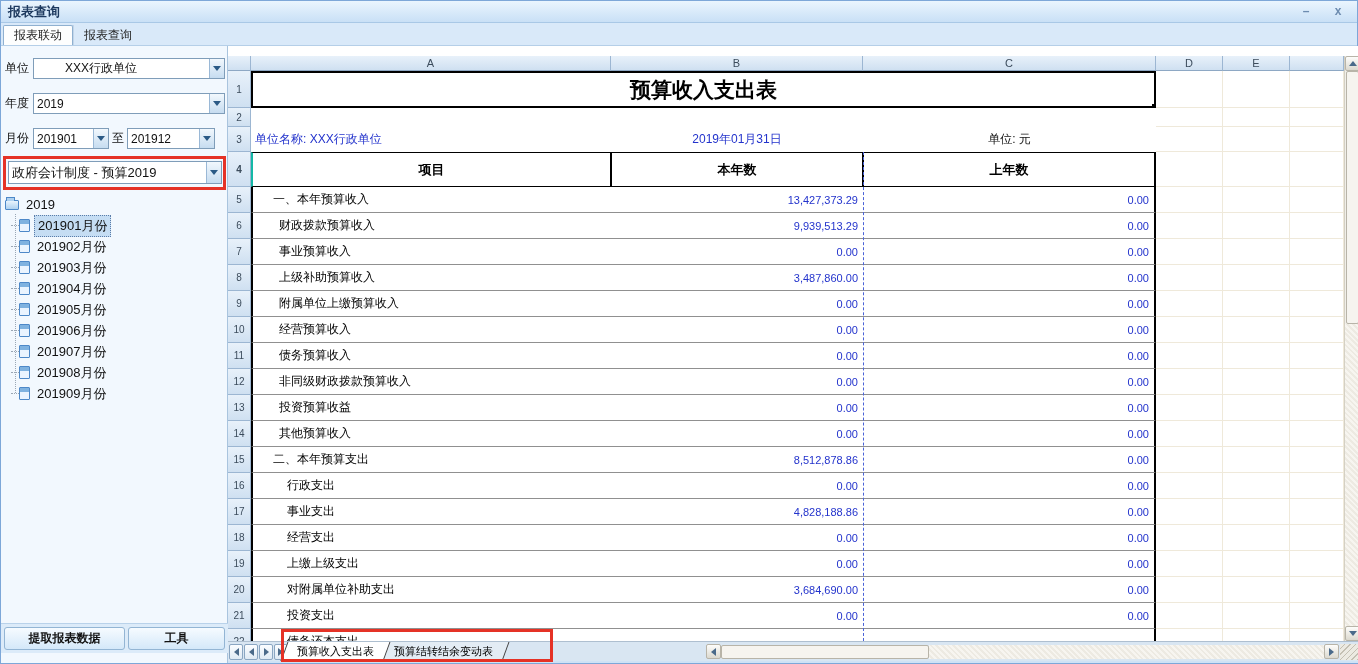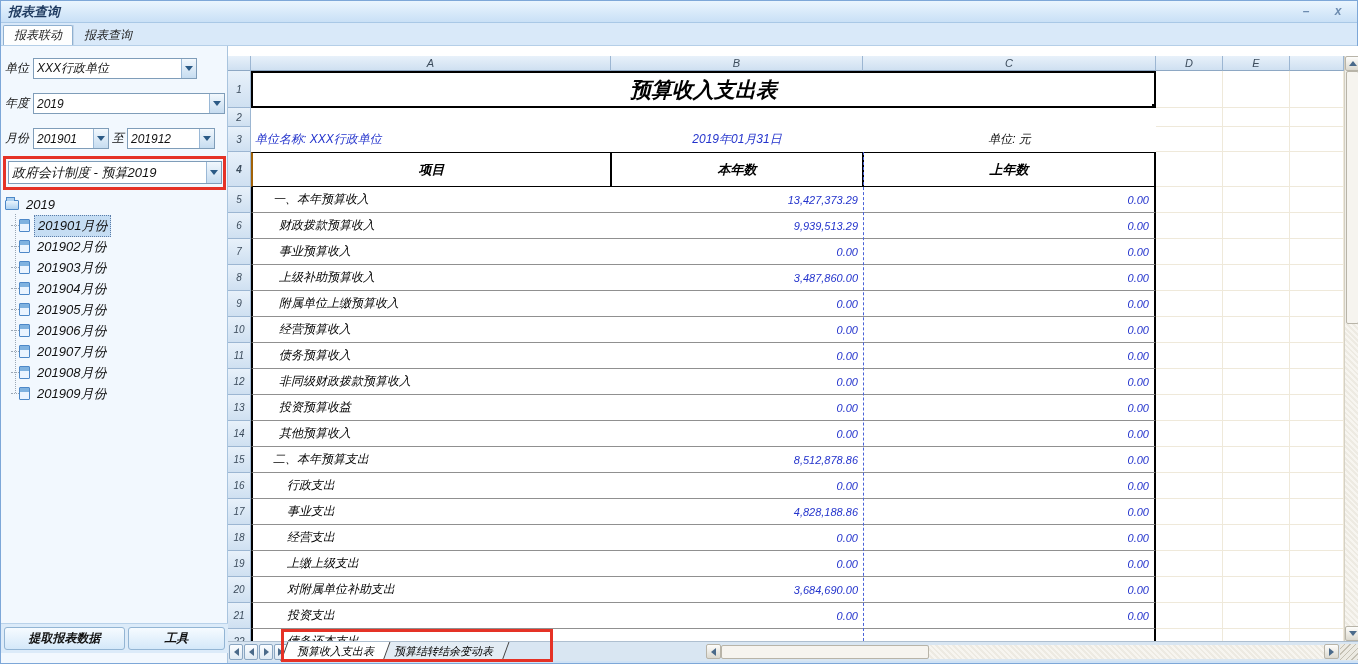--- a/index.html
+++ b/index.html
@@ -1,17 +1,17 @@
 <!DOCTYPE html>
 <html><head>
 <meta charset="utf-8">
 <style>
   * { margin:0; padding:0; box-sizing:border-box; }
   html,body { width:1358px; height:664px; overflow:hidden; font-family:"Liberation Sans","DejaVu Sans",sans-serif; }
-  .window { position:relative; width:1358px; height:664px; background:#fca5a5; border:1px solid #7da7d8;font-style:italic; }
+  .window { position:relative; width:1358px; height:664px; background:#fca5a5; border:1px solid #7da7d8; }
 
   
   .titlebar { position:absolute; left:0; top:0; width:100%; height:22px;
     background:linear-gradient(#eaf5fe,#c9e0f6); border-bottom:1px solid #a9c8e6;
     display:flex; align-items:center; }
   .titlebar .ttl { font-size:13px; font-weight:bold; color:#1e3a5f; padding-left:7px; }
   .wctl { position:absolute; right:10px; top:2px; display:flex; gap:14px; }
   .wbtn { width:18px; height:16px; text-align:center; font-size:12px; color:#6d8cb0; cursor:default; line-height:16px; font-weight:bold; }
 
   
@@ -80,21 +80,21 @@
     display:flex; align-items:center; justify-content:center; position:relative; background:#fff; }
   .handle { position:absolute; right:-3px; bottom:-3px; width:5px; height:5px; background:#000; z-index:3; }
   .r2 { height:19px; }
   .r2 .blank { width:905px; border-left:1px solid #fff; }
   .r3 { height:25px; font-size:12px; }
   .r3 .m1 { width:360px; color:#2333cc; display:flex; align-items:center; padding-left:4px; }
   .r3 .m2 { width:252px; color:#2333cc; display:flex; align-items:center; justify-content:center; }
   .r3 .m3 { width:293px; color:#111; display:flex; align-items:center; justify-content:center; }
   .r4 { height:35px; font-size:13px; font-weight:bold; }
   .r4 .h { border:1px solid #000; display:flex; align-items:center; justify-content:center; background:#fff; color:#000; }
-  .r4 .h.c-a { border-left:2px solid #a16207; }
+  .r4 .h.c-a { border-left:2px solid #14b8a6; }
   .r4 .h.c-c { border-right:2px solid #000; }
   .drow { height:26px; font-size:12px; }
   .drow .lab { border-left:2px solid #000; border-bottom:1px solid #909090; display:flex; align-items:center; color:#000; }
   .drow .val { border-bottom:1px solid #909090; display:flex; align-items:center; justify-content:flex-end;
     color:#2333cc; font-size:11px; padding-right:5px; }
   .drow .val.last { border-right:2px solid #000; }
   .ind0 { padding-left:20px; } .ind1 { padding-left:26px; } .ind2 { padding-left:34px; }
 
   .pagebreak { position:absolute; left:635px; top:96px; height:499px; width:0; border-left:1px dashed #4a63d8; z-index:2; }
 
@@ -151,21 +151,21 @@
         <span>报表查询</span>
       </div>
 </div>
 
   <div class="content">
 
     <div class="sidebar">
 
       <div class="frow" style="top:12px;">
         <span class="flabel">单位</span>
-        <div class="combo" style="width:164px;">
+        <div class="combo" style="width:192px;padding-left:28px;">
           <span class="cval">XXX行政单位</span>
           <span class="cbtn"></span>
         </div>
       </div>
 
       <div class="frow" style="top:47px;align-items:center;">
         <span class="flabel">年度</span>
         <div class="combo" style="width:192px;">
           <span class="cval">2019</span>
           <span class="cbtn"></span>

